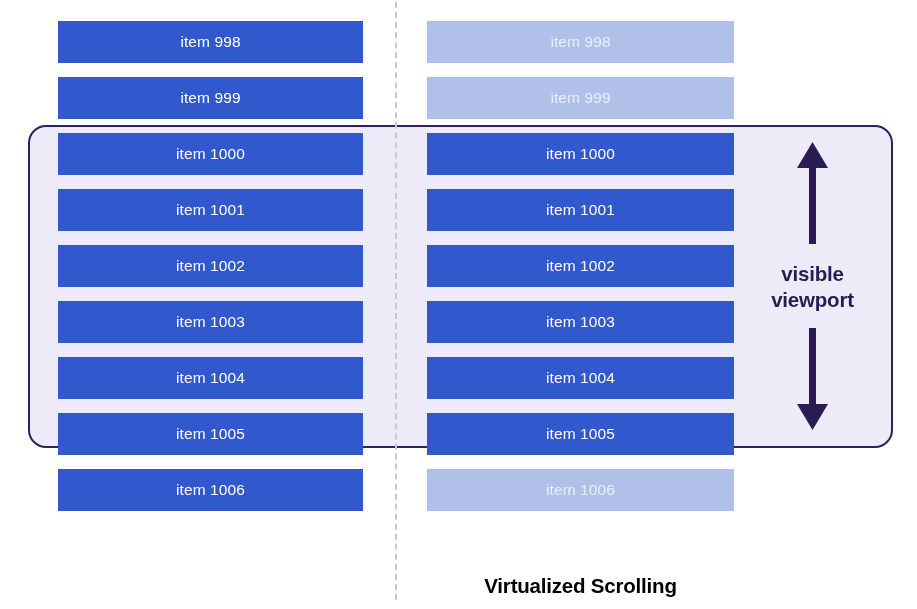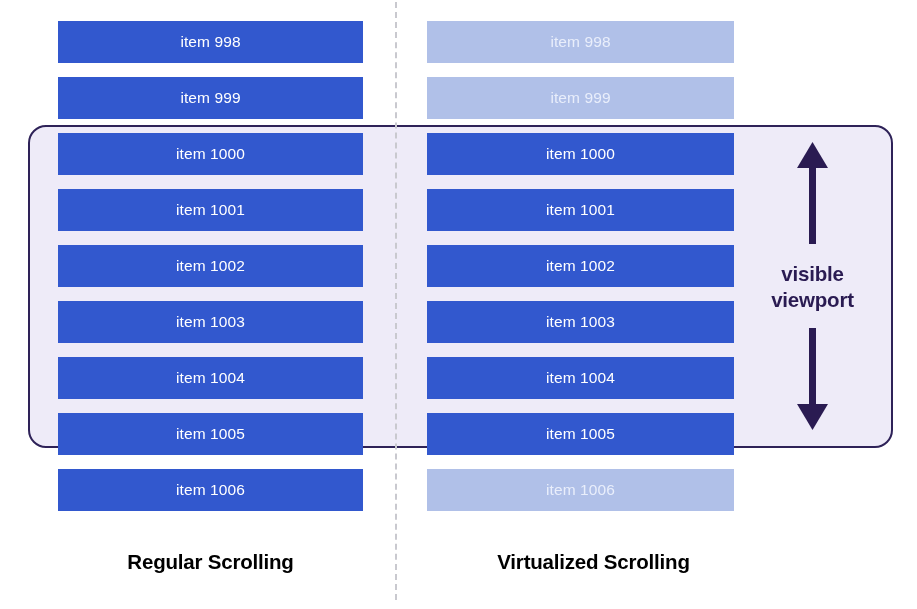--- a/index.html
+++ b/index.html
@@ -79,21 +79,21 @@
   .caption {
     position: absolute;
     top: 550px;
     font-size: 20.5px;
     font-weight: bold;
     color: #000000;
     text-align: center;
     letter-spacing: -0.2px;
   }
   .caption-left  { left: 58px;  width: 305px; }
-  .caption-right { left: 440px; width: 307px; }
+  .caption-right { left: 427px; width: 307px; margin-top: 24px; }
 
   
   .annotation {
     position: absolute;
     left: 745px;
     top: 138px;
     width: 135px;
     height: 298px;
     z-index: 4;
     display: flex;
@@ -145,21 +145,20 @@
       <div class="bar faded" style="top: 77px;">item 999</div>
       <div class="bar solid" style="top: 133px;">item 1000</div>
       <div class="bar solid" style="top: 189px;">item 1001</div>
       <div class="bar solid" style="top: 245px;">item 1002</div>
       <div class="bar solid" style="top: 301px;">item 1003</div>
       <div class="bar solid" style="top: 357px;">item 1004</div>
       <div class="bar solid" style="top: 413px;">item 1005</div>
       <div class="bar faded" style="top: 469px;">item 1006</div>
     </div>
 
-  <div class="caption caption-left">Regular Scrolling</div>
   <div class="caption caption-right">Virtualized Scrolling</div>
 
   <div class="annotation">
     <svg class="arrow-svg" viewBox="0 0 135 298">
 
       <g>
         <line x1="67.5" y1="106" x2="67.5" y2="22" stroke="#2a1b52" stroke-width="7"></line>
         <polygon points="67.5,4 83,30 52,30" fill="#2a1b52"></polygon>
       </g>
 

